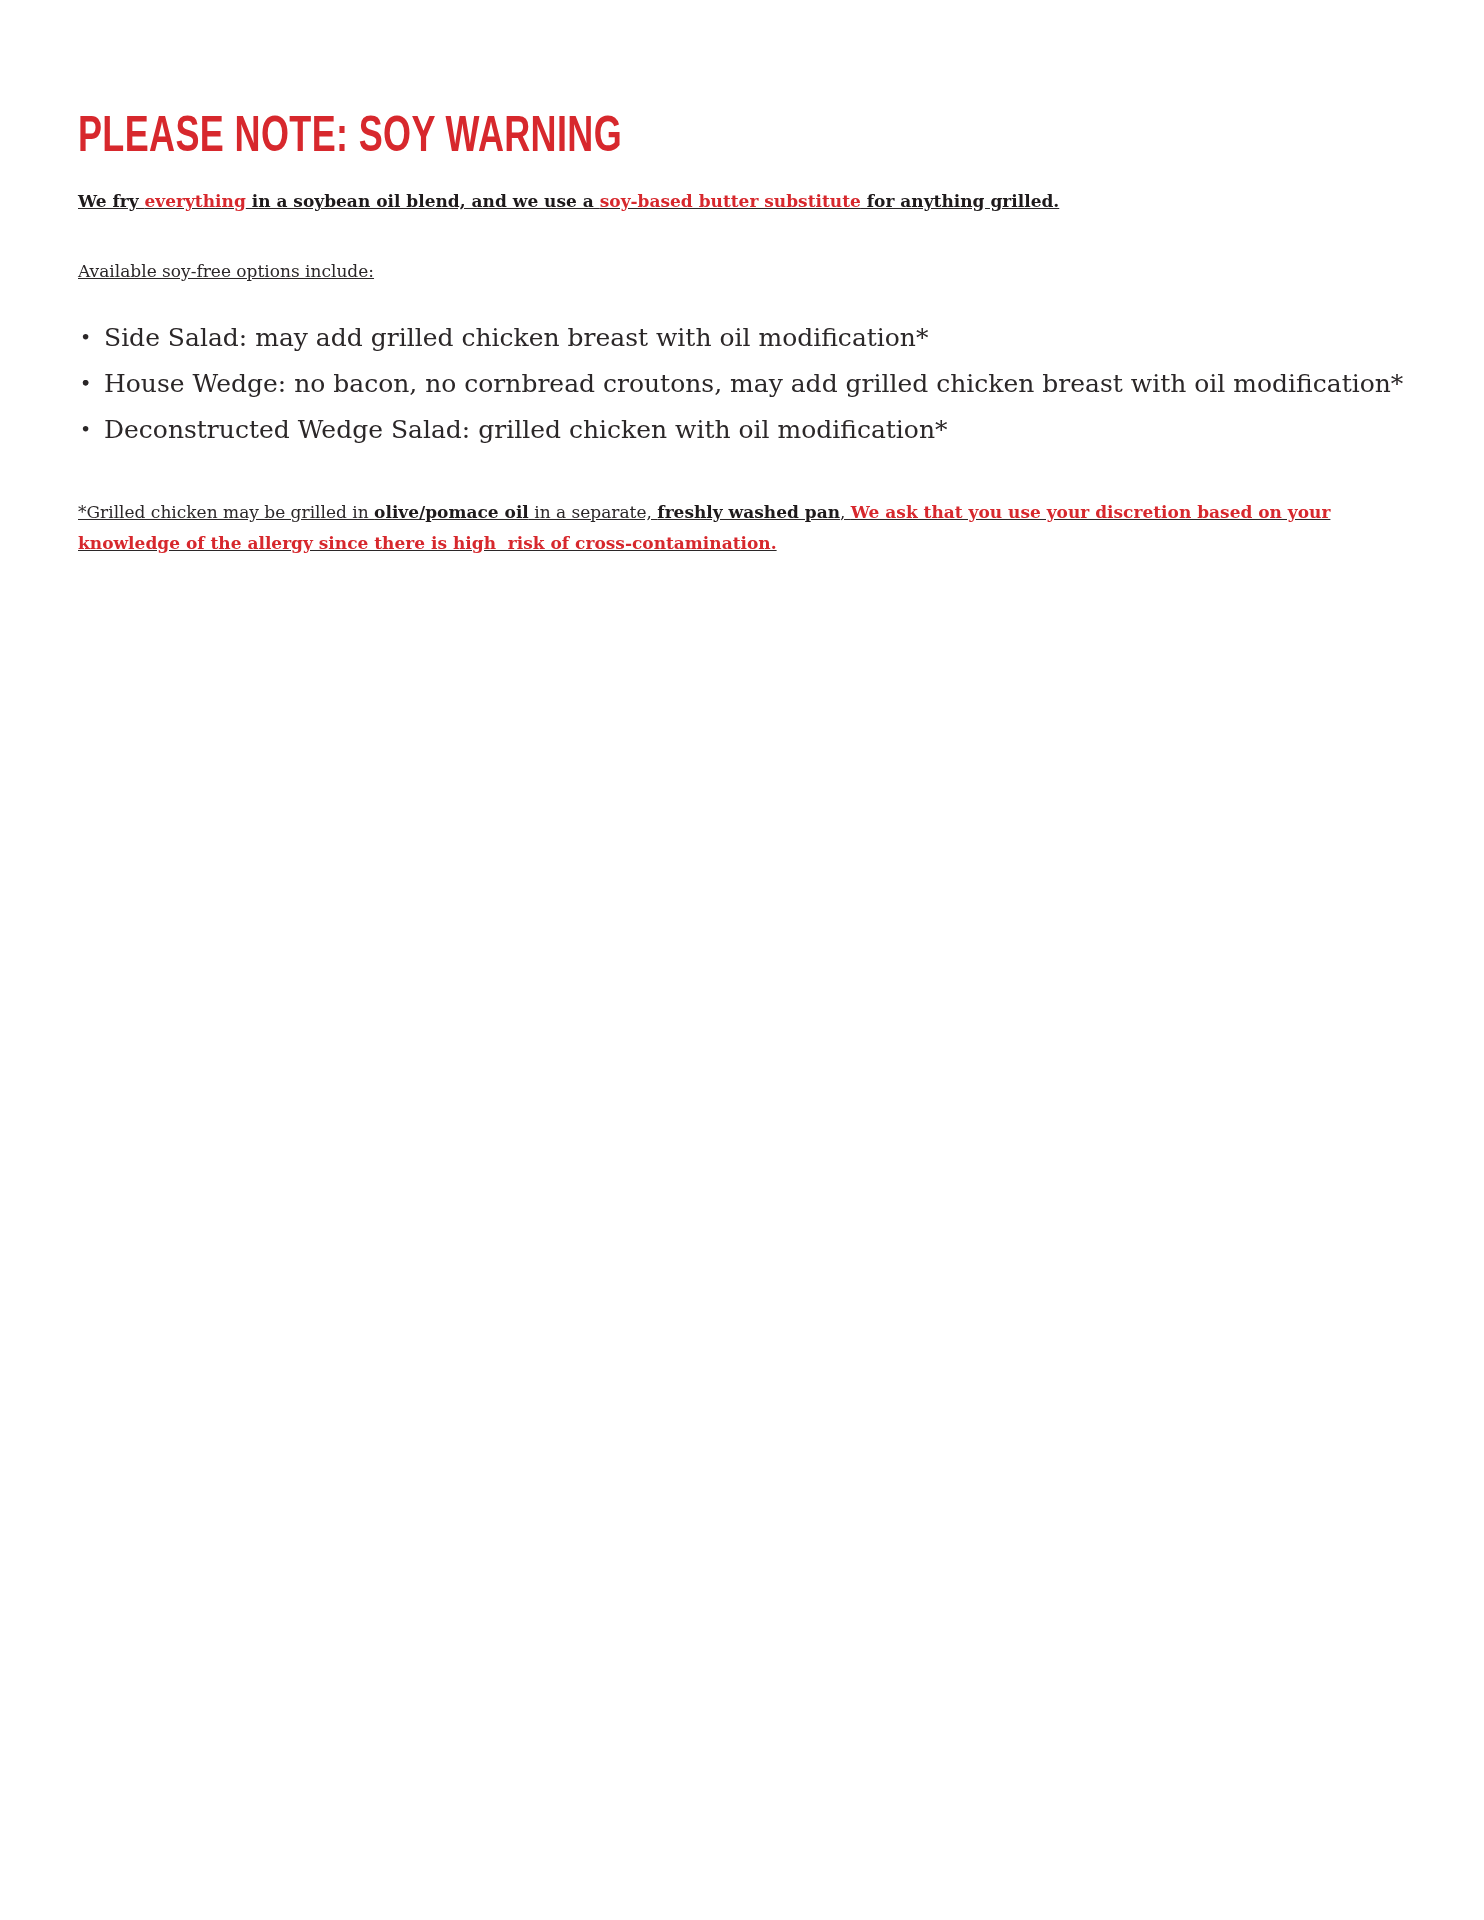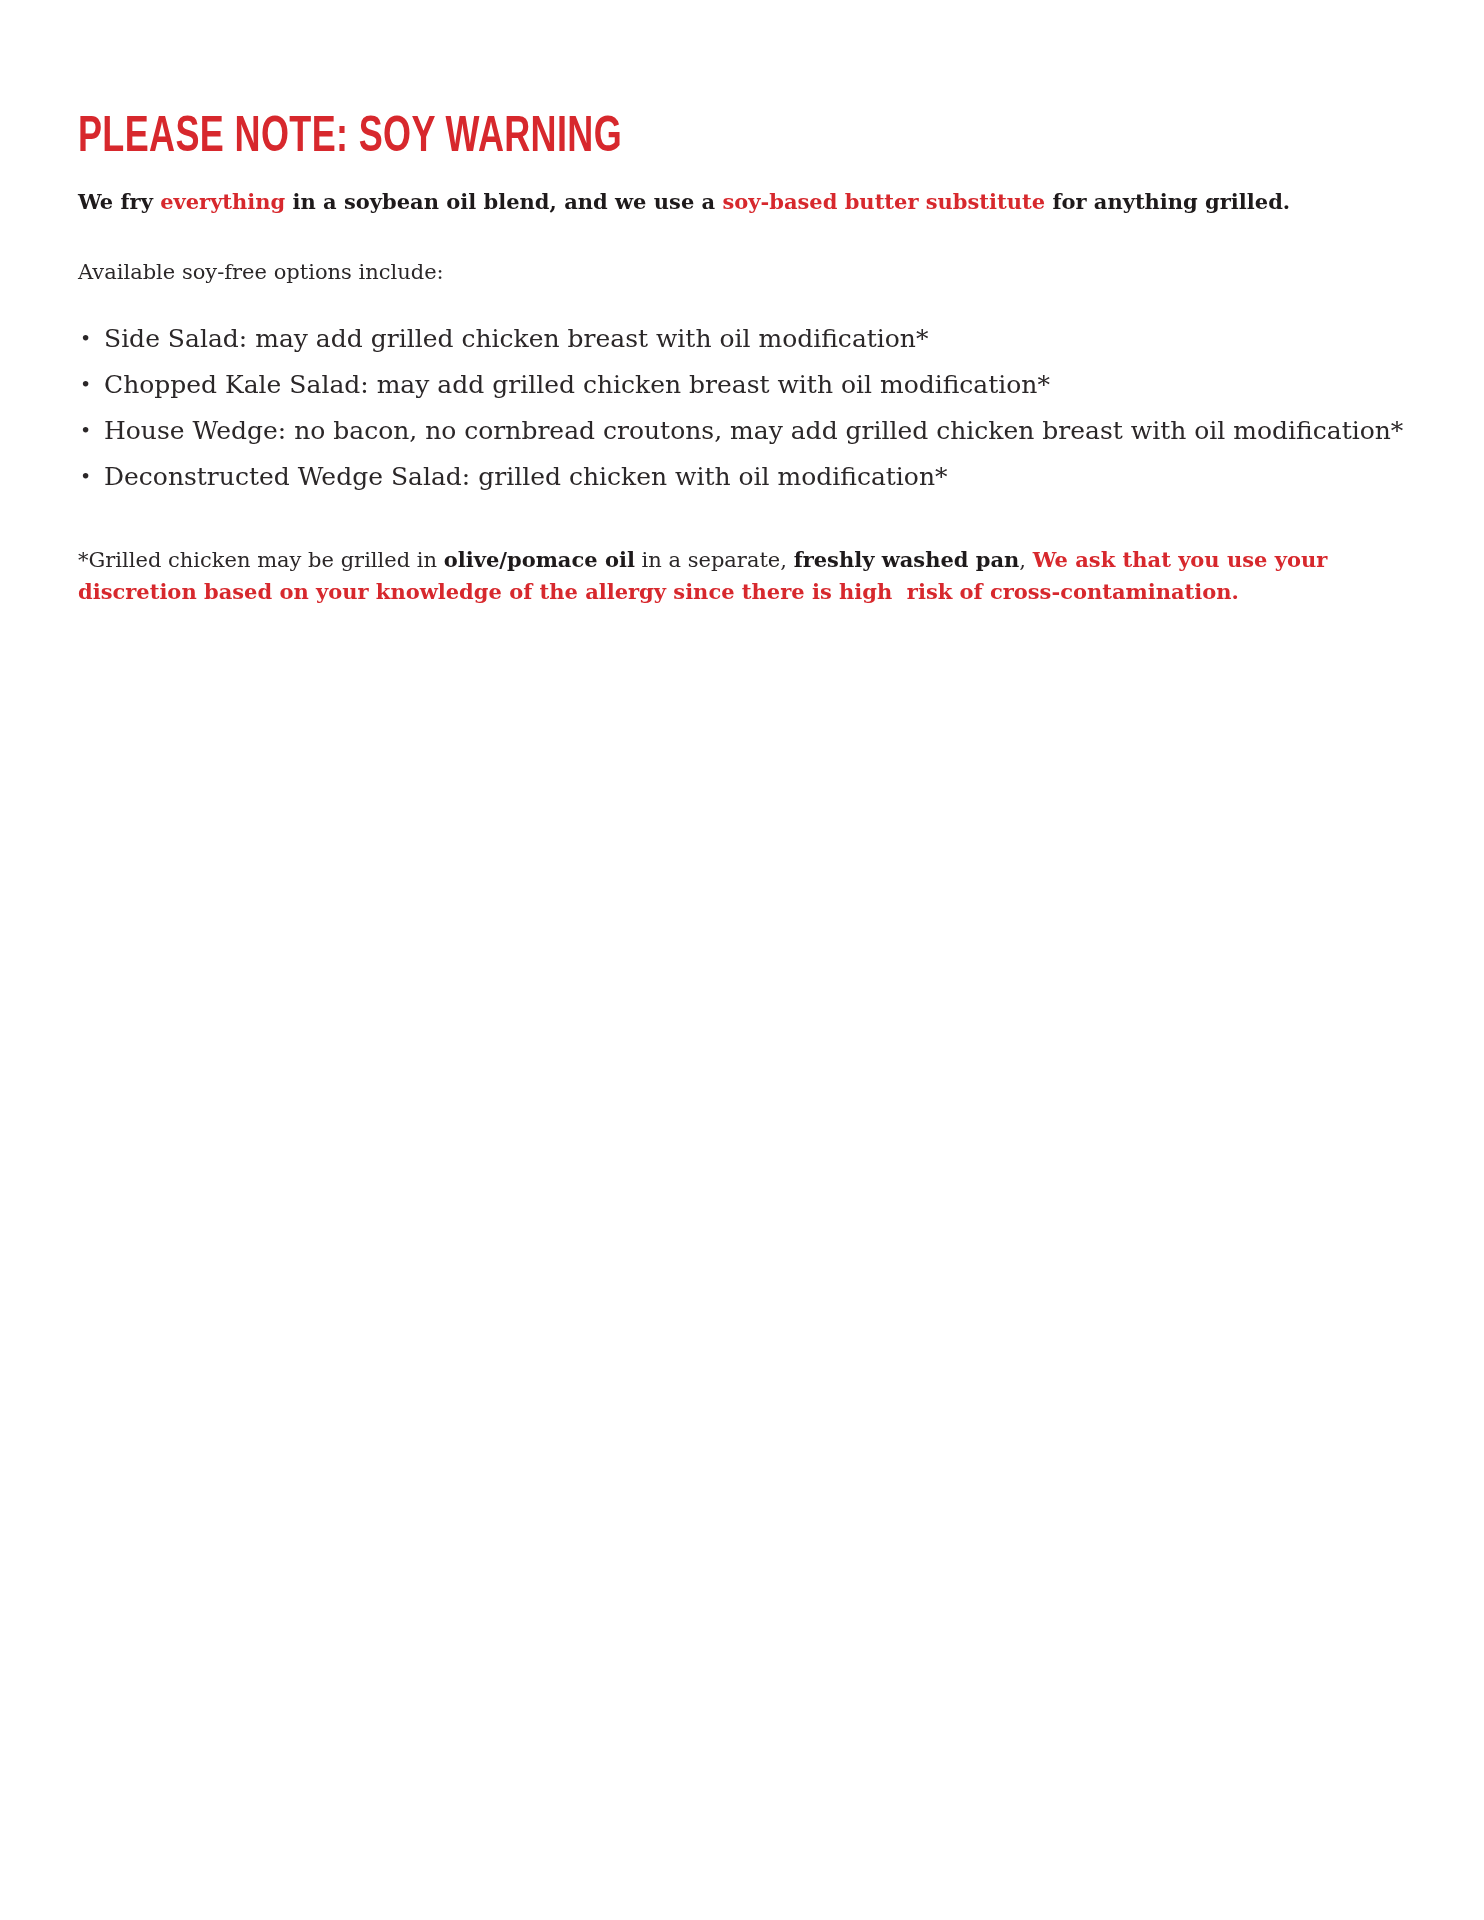--- a/index.html
+++ b/index.html
@@ -27,24 +27,25 @@
     line-height: 56px;
     letter-spacing: 0.5px;
     color: #d7282d;
     margin: 0 0 24px 0;
     white-space: nowrap;
     transform: scaleX(0.72);
     transform-origin: left center;
   }
   p {
     margin: 0;
-    font-size: 21px;
+    font-size: 17px;
     line-height: 31px;
     color: #2b2728;
     font-weight: 400;
+    text-decoration: underline;
   }
   .intro          { margin-bottom: 39px; }
   .options-intro  { margin-bottom: 35px; }
   .grilled-note   { margin-bottom: 48px; }
   .smoked-note    { margin-bottom: 28px; }
   .server-notice  { margin-bottom: 0; }
 
   ul.options-list {
     list-style: none;
     margin: 0 0 52px 0;
@@ -83,21 +84,20 @@
 
   <p class="options-intro"><span>Available soy-free options include:</span></p>
 
   <ul class="options-list">
     <li>
       <span class="dot">•</span>
       <span><span>Side Salad: may add grilled chicken breast with oil modification*</span></span>
     </li>
     <li>
       <span class="dot">•</span>
-      <span><span>Chopped Kale Salad: may add grilled chicken breast with oil modification*</span></span>
     </li>
     <li>
       <span class="dot">•</span>
       <span><span>House Wedge: no bacon, no cornbread croutons, may add grilled chicken breast with oil modification*</span></span>
     </li>
     <li>
       <span class="dot">•</span>
       <span><span>Deconstructed Wedge Salad: grilled chicken with oil modification*</span></span>
     </li>
   </ul>

